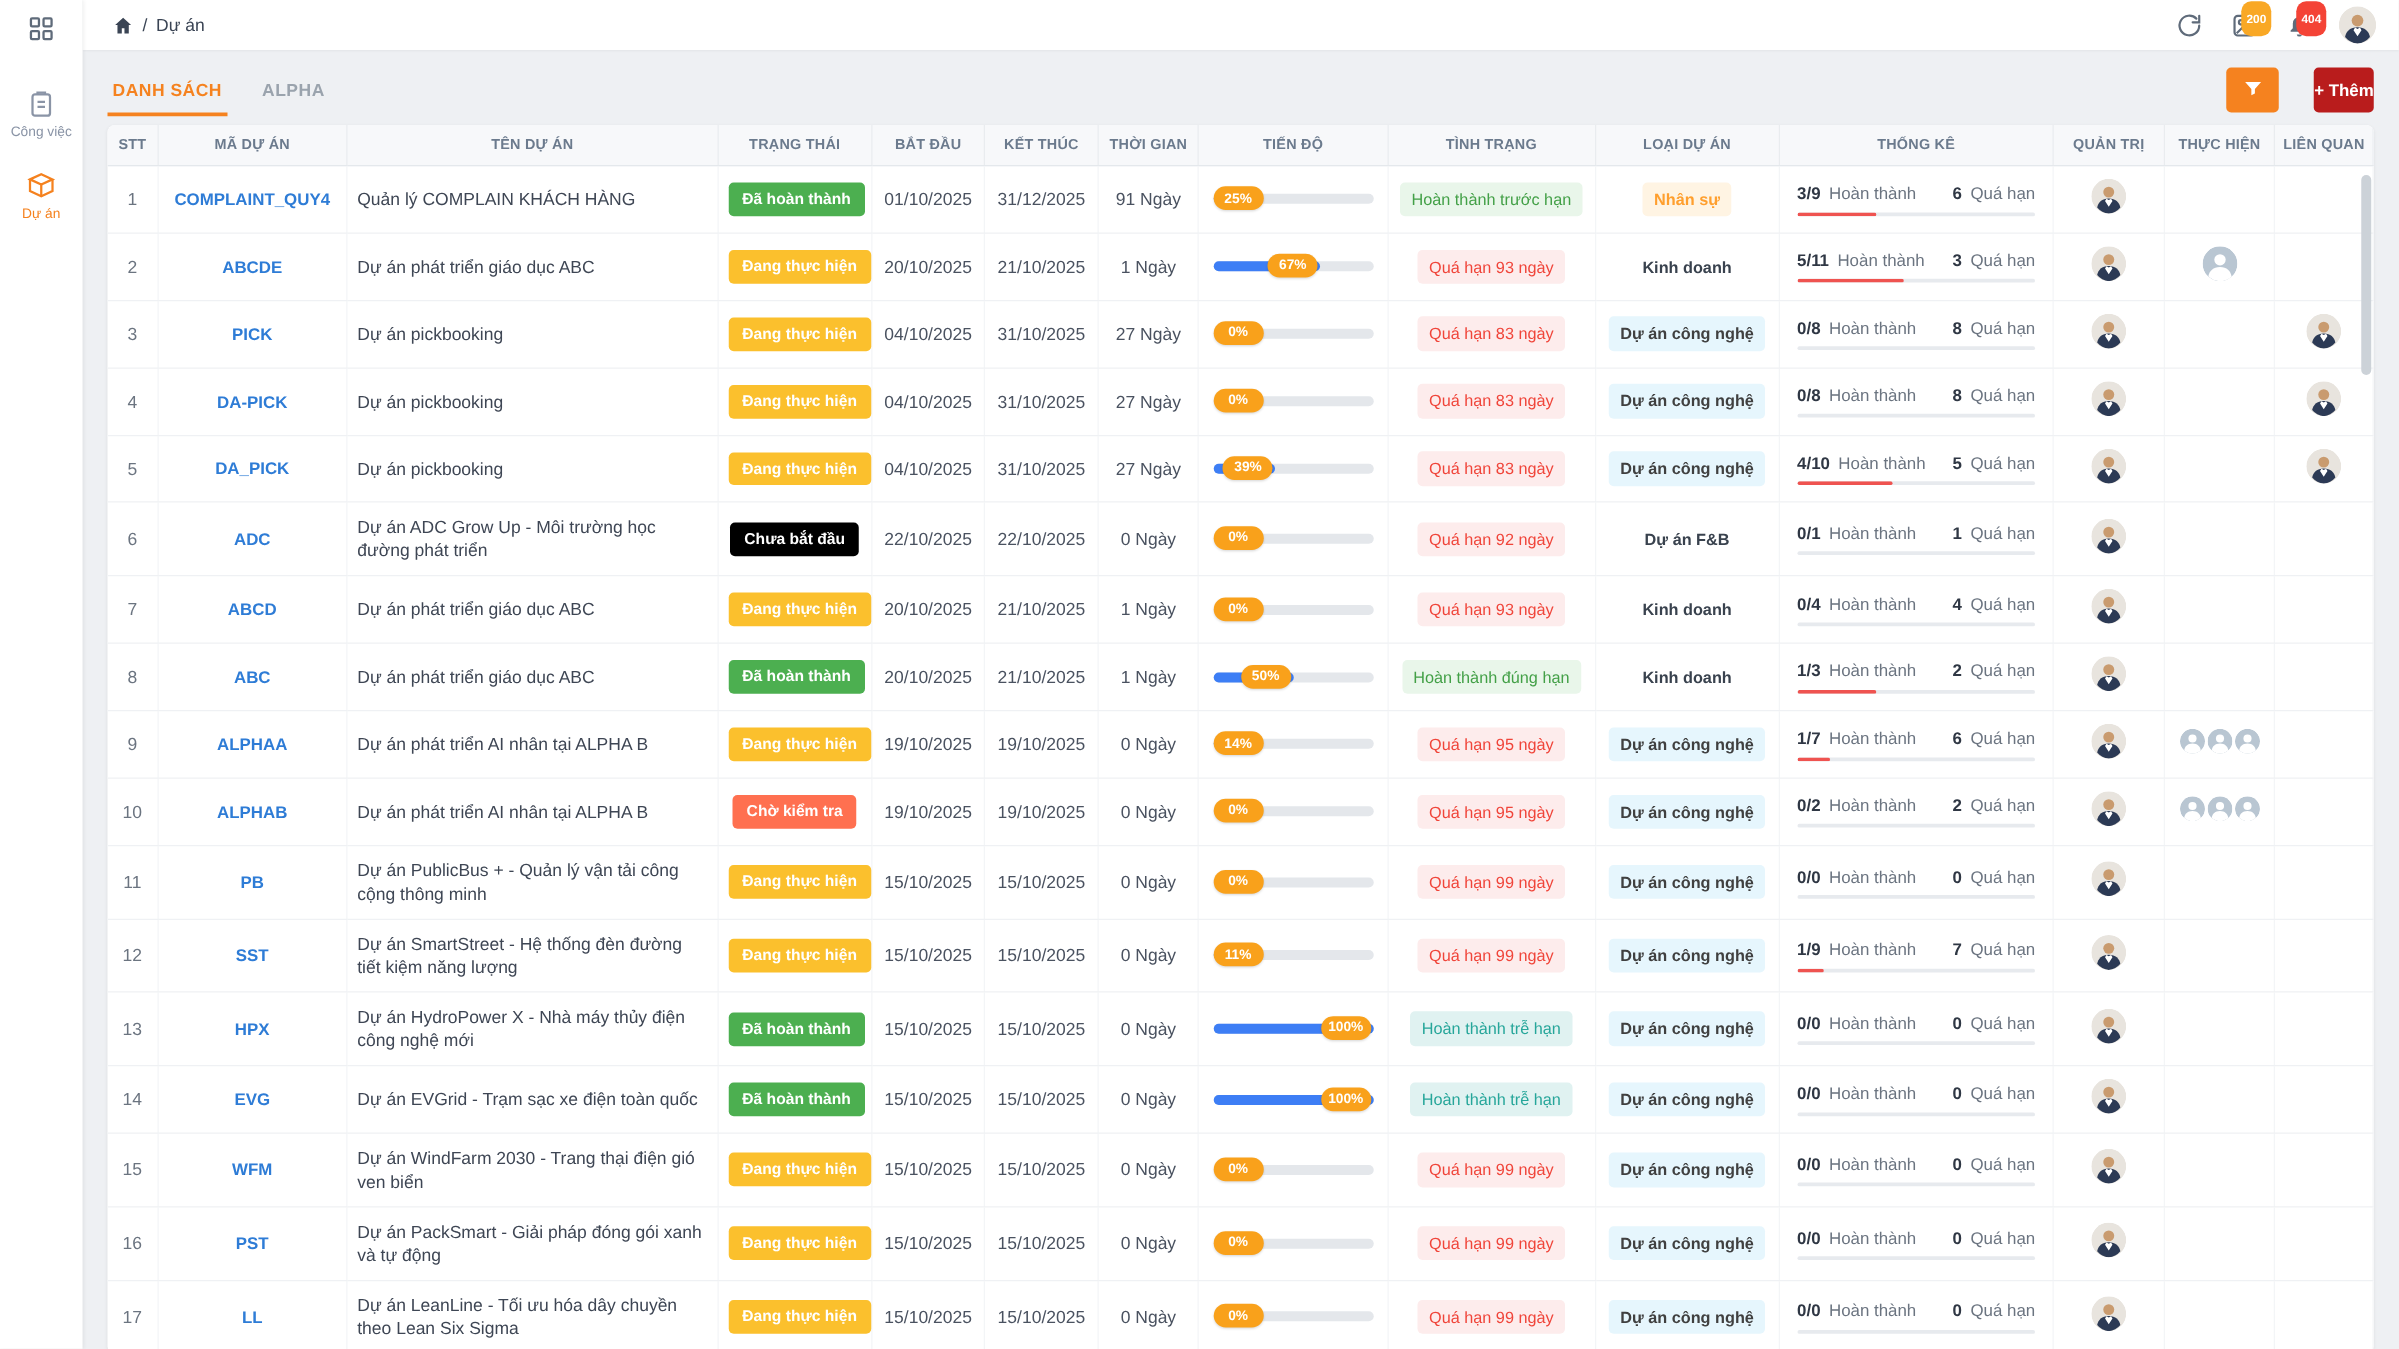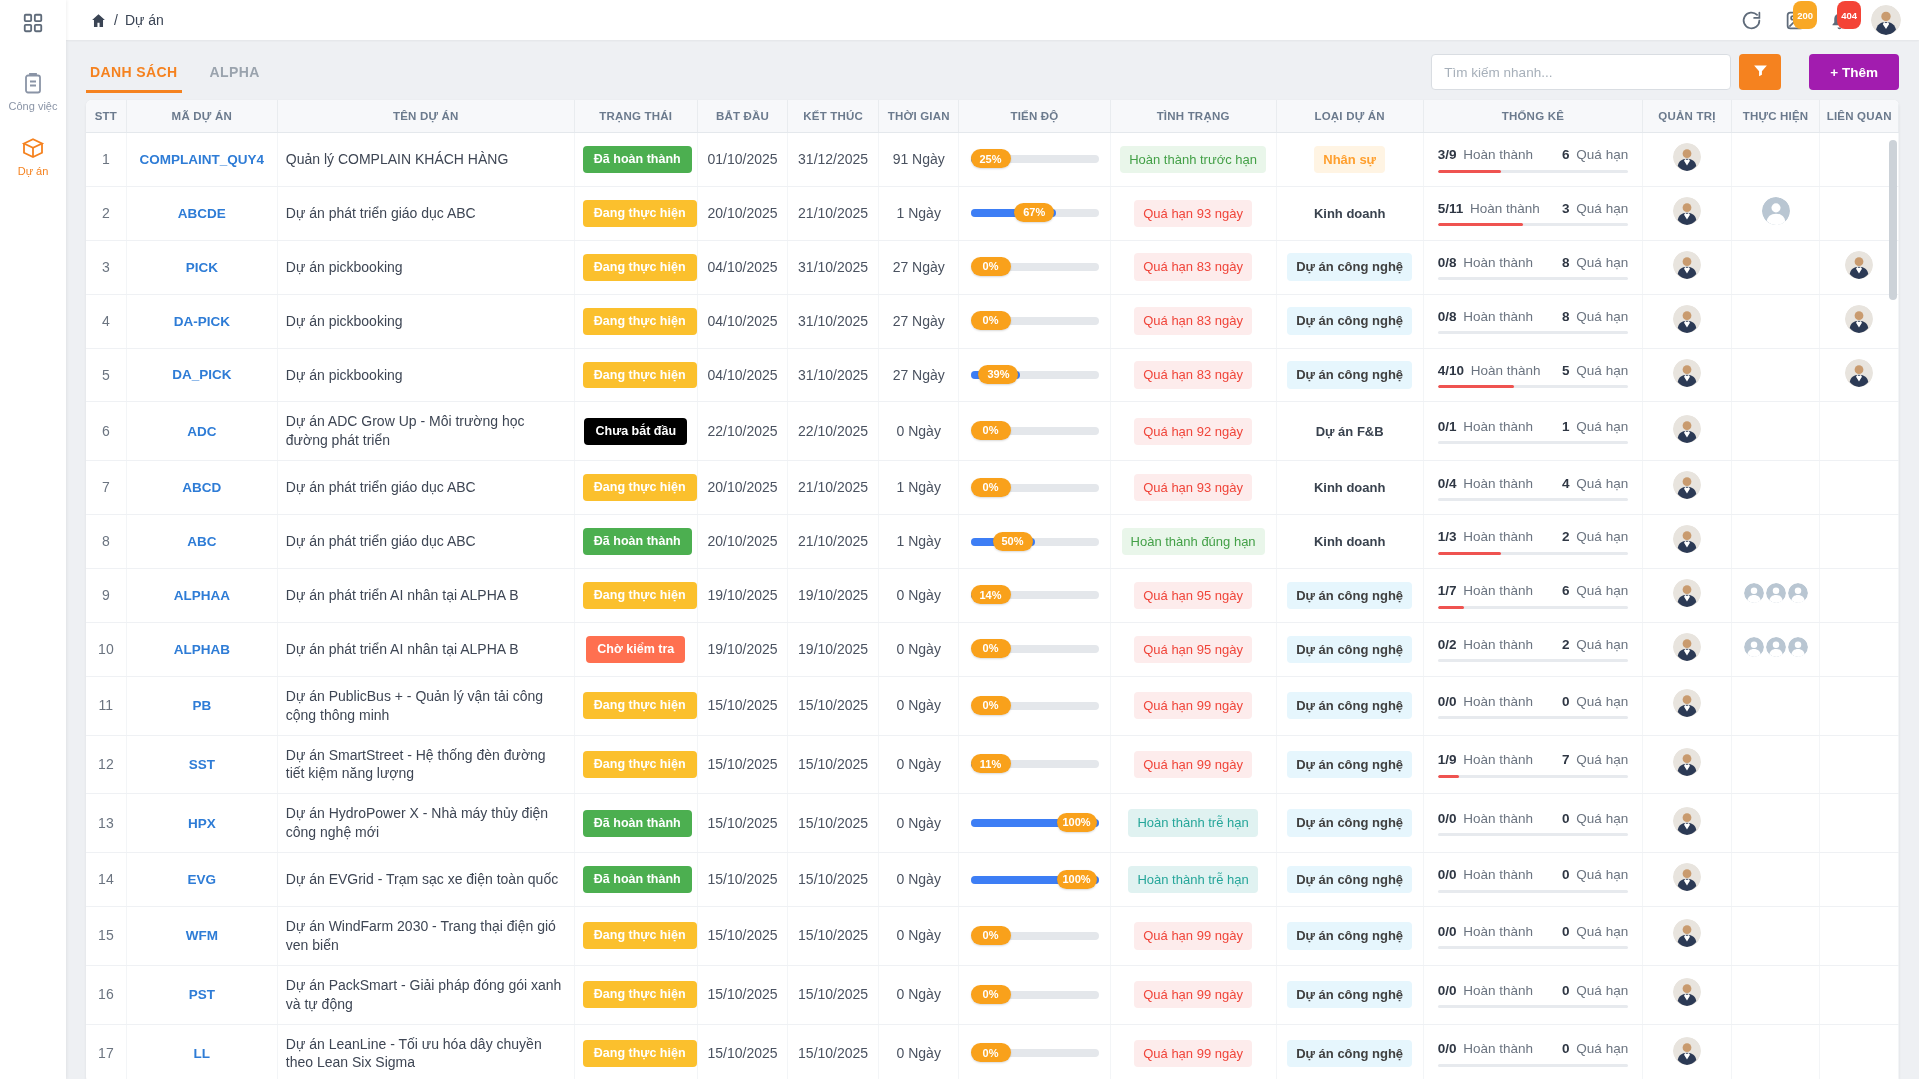--- a/index.html
+++ b/index.html
@@ -35,22 +35,22 @@
   .tabs { display:flex; gap:24px; }
   .tab { padding:12px 4px 10px; font-size:14px; font-weight:bold; letter-spacing:.4px; color:#9aa3ad;
          cursor:pointer; border-bottom:3px solid transparent; }
   .tab.active { color:#f5821f; border-bottom-color:#f5821f; }
   .toolbar { display:flex; align-items:center; gap:8px; }
   .search-input { width:300px; height:36px; border:1px solid #d9dde2; border-radius:4px; background:#fff;
                   padding:0 12px; font-size:13.5px; font-family:"Liberation Sans", sans-serif; color:#333; outline:none; }
   .search-input::placeholder { color:#a7b0ba; }
   .icon-btn { width:42px; height:36px; border:none; border-radius:4px; background:#f5821f; cursor:pointer;
               display:flex; align-items:center; justify-content:center; }
-  .add-btn { height:36px; border:none; border-radius:4px; background:#a21caf; color:#fff; font-weight:bold;
-             font-size:13.5px; padding:0 21px; cursor:pointer; font-family:"Liberation Sans", sans-serif;margin-left:20px; }
+  .add-btn { height:36px; border:none; border-radius:4px; background:#b91c1c; color:#fff; font-weight:bold;
+             font-size:13.5px; padding:0 0; cursor:pointer; font-family:"Liberation Sans", sans-serif;margin-left:20px; }
 
   
   .card { position:relative; margin-top:4px; background:#fff; border-radius:6px; box-shadow:0 1px 3px rgba(0,0,0,.07);
           overflow:hidden; }
   table { width:100%; border-collapse:collapse; table-layout:fixed; }
   th { background:#f7f8fa; color:#6b7a8d; font-size:11.5px; font-weight:bold; text-transform:uppercase;
        padding:10px 6px; border-right:1px solid #e9ecef; border-bottom:1px solid #e4e8ec; text-align:center; letter-spacing:.2px; }
   td { padding:10px 8px; border-right:1px solid #f3f5f7; border-bottom:1px solid #eff1f4; font-size:14px;
        color:#4a5260; text-align:center; vertical-align:middle; line-height:1.35; }
   .c-stt { color:#6b7480; }
@@ -166,21 +166,20 @@
 </div>
 
 <div class="content">
 
   <div class="tabs-row">
     <div class="tabs">
       <div class="tab active">DANH SÁCH</div>
       <div class="tab">ALPHA</div>
     </div>
     <div class="toolbar">
-      <input class="search-input" type="text" placeholder="Tìm kiếm nhanh..." style="">
       <button class="icon-btn">
         <span>
           <svg width="17" height="17" viewBox="0 0 24 24" fill="#fff">
               <path d="M3 5h18l-7 8v5l-4 2v-7z"></path>
             </svg>
         </span>
       </button>
       <button class="add-btn">+ Thêm</button>
     </div>
   </div>

